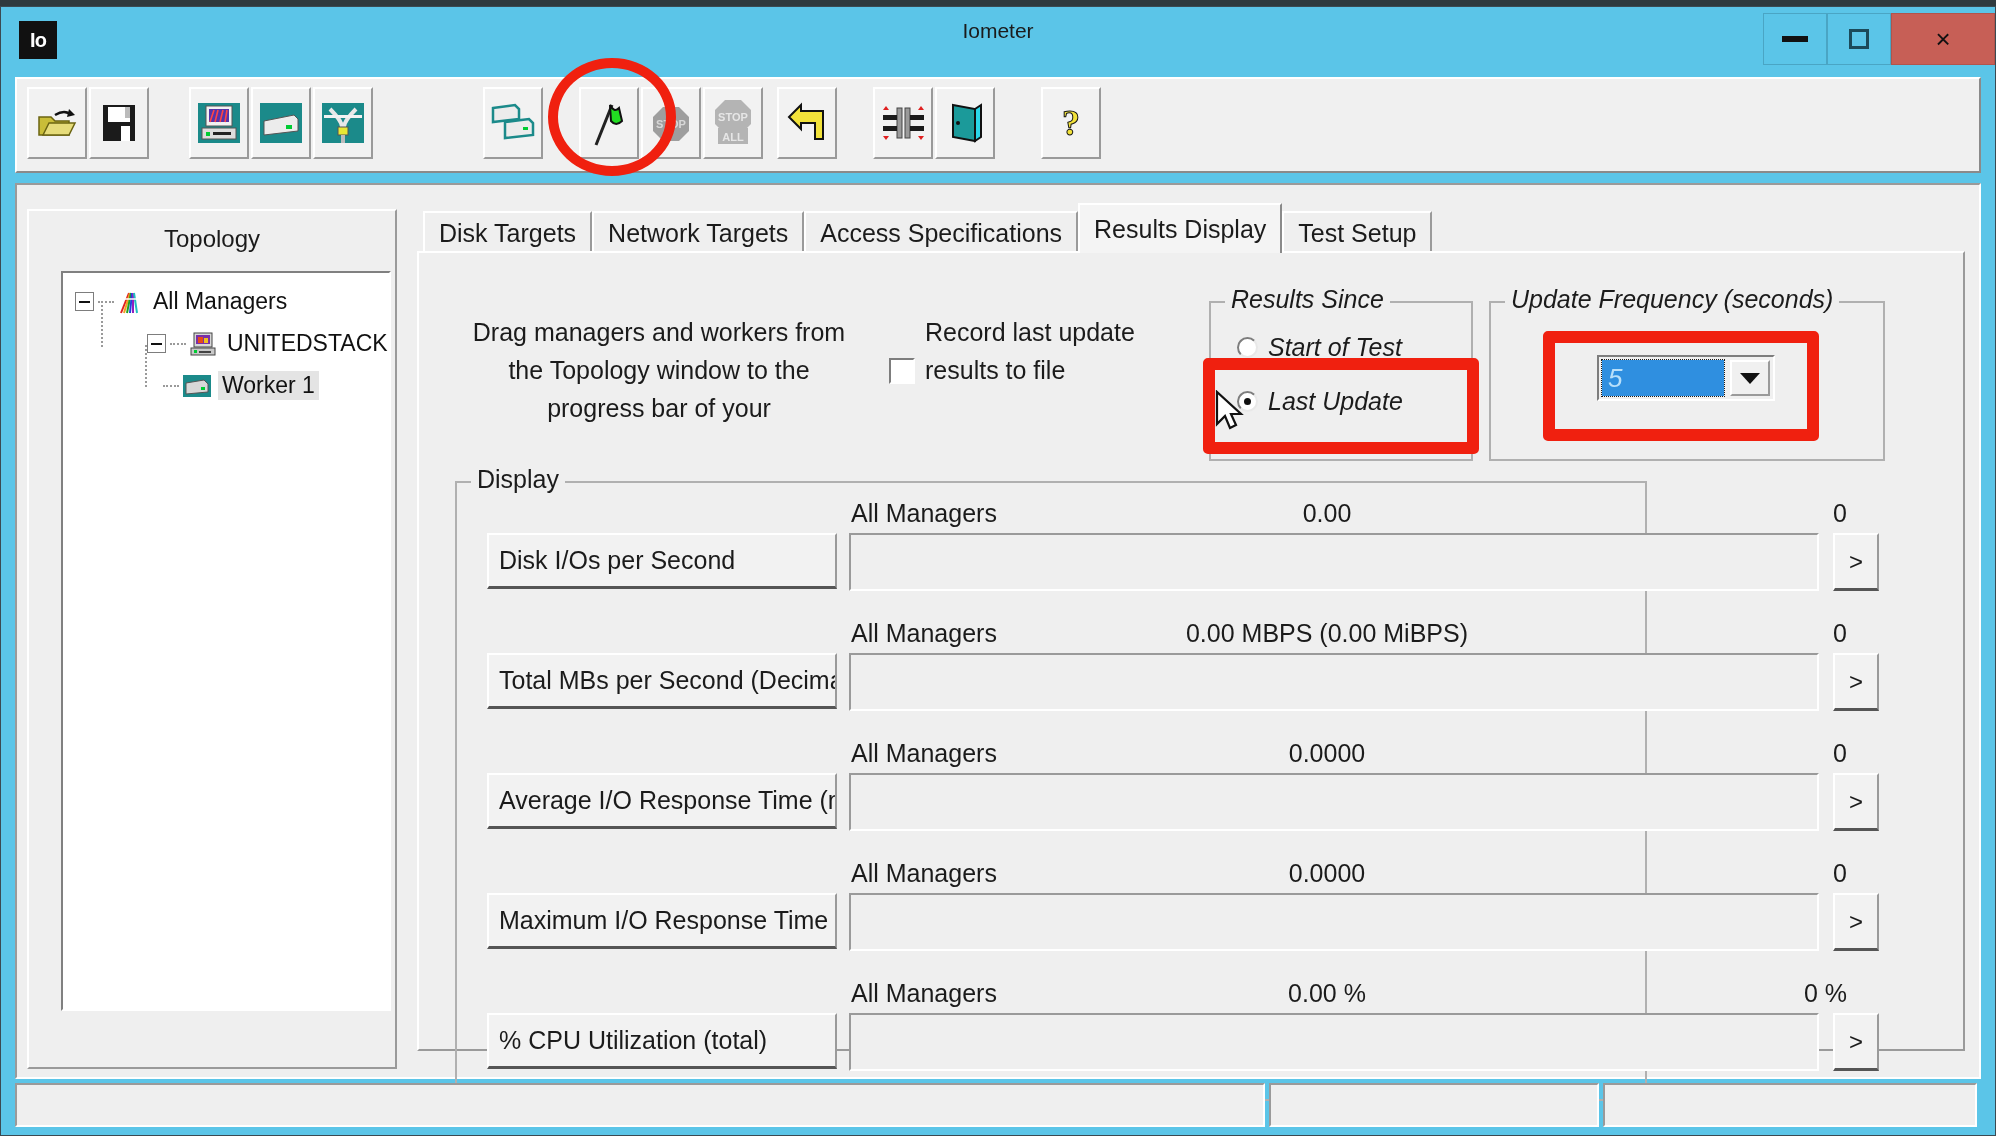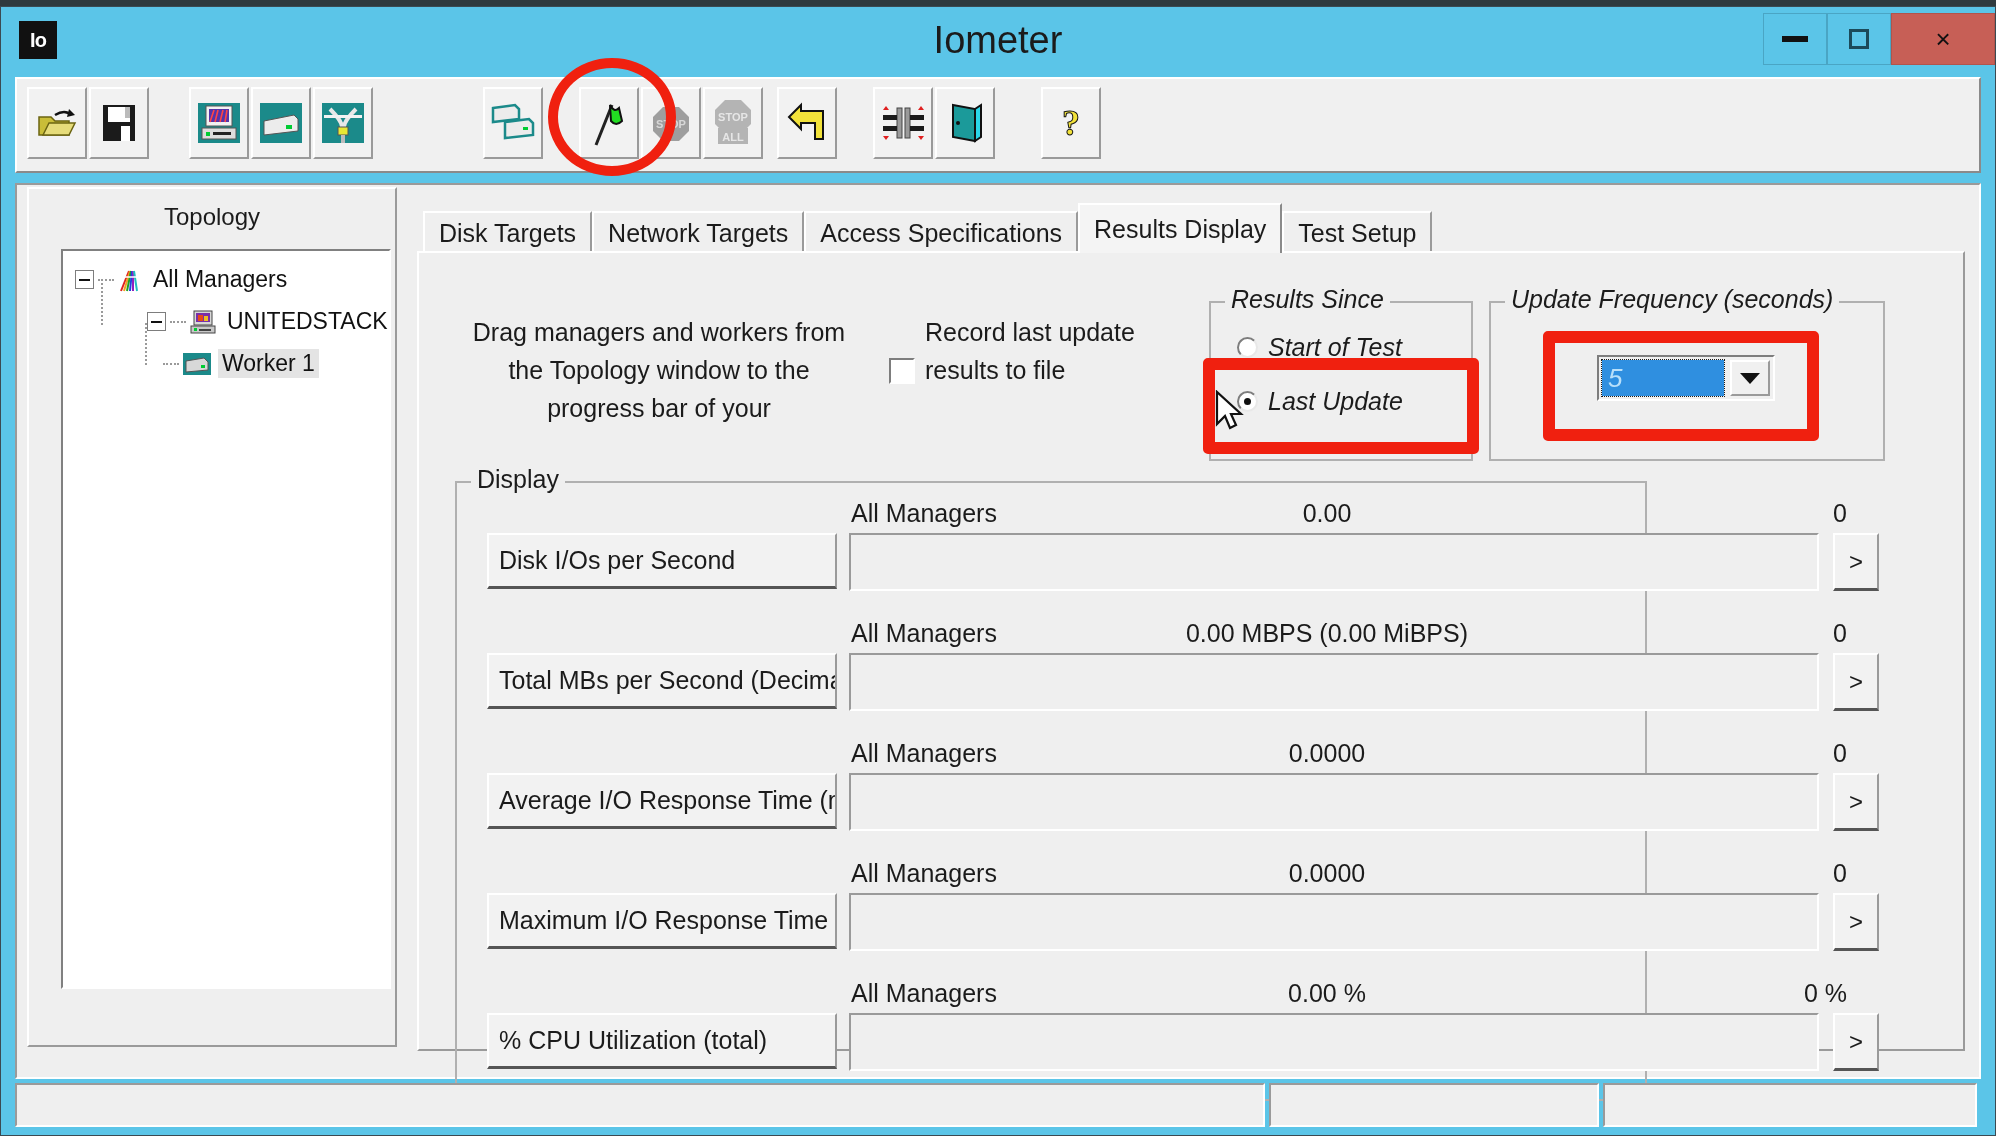--- a/index.html
+++ b/index.html
@@ -30,21 +30,21 @@
     position: absolute; left: 18px; top: 14px;
     width: 38px; height: 38px;
     background: #111; color: #fff;
     font-size: 20px; font-weight: bold;
     line-height: 38px; text-align: center;
     letter-spacing: -1px;
   }
   #title-text {
     position: absolute; left: 0; right: 0; top: 12px;
     text-align: center;
-    font-size: 38px; color: #1b1b1b;
+    font-size: 21px; color: #1b1b1b;
   }
   .wincontrols { position: absolute; right: 0; top: 6px; display: flex; }
   .wbtn {
     width: 64px; height: 52px;
     border: 1px solid #4aa5c4;
     background: #5bc5e8;
     display: flex; align-items: center; justify-content: center;
     font-size: 26px; color: #111;
   }
   .wbtn.close { background: #c75f56; width: 104px; border-color: #b2544c; }
@@ -80,21 +80,21 @@
     width: 1966px; height: 896px;
     background: #efefef;
     border-top: 2px solid #9a9a9a;
     border-left: 2px solid #9a9a9a;
     border-right: 2px solid #ffffff;
     border-bottom: 2px solid #ffffff;
   }
 
   
   #topology-panel {
-    position: absolute; left: 10px; top: 2px;
+    position: absolute; left: 10px; top: 24px;
     width: 370px; height: 860px;
     background: #efefef;
     border-top: 2px solid #ffffff;
     border-left: 2px solid #ffffff;
     border-right: 2px solid #9a9a9a;
     border-bottom: 2px solid #9a9a9a;
   }
   #topology-title {
     text-align: center; font-size: 24px; color: #1b1b1b;
     margin-top: 14px;

